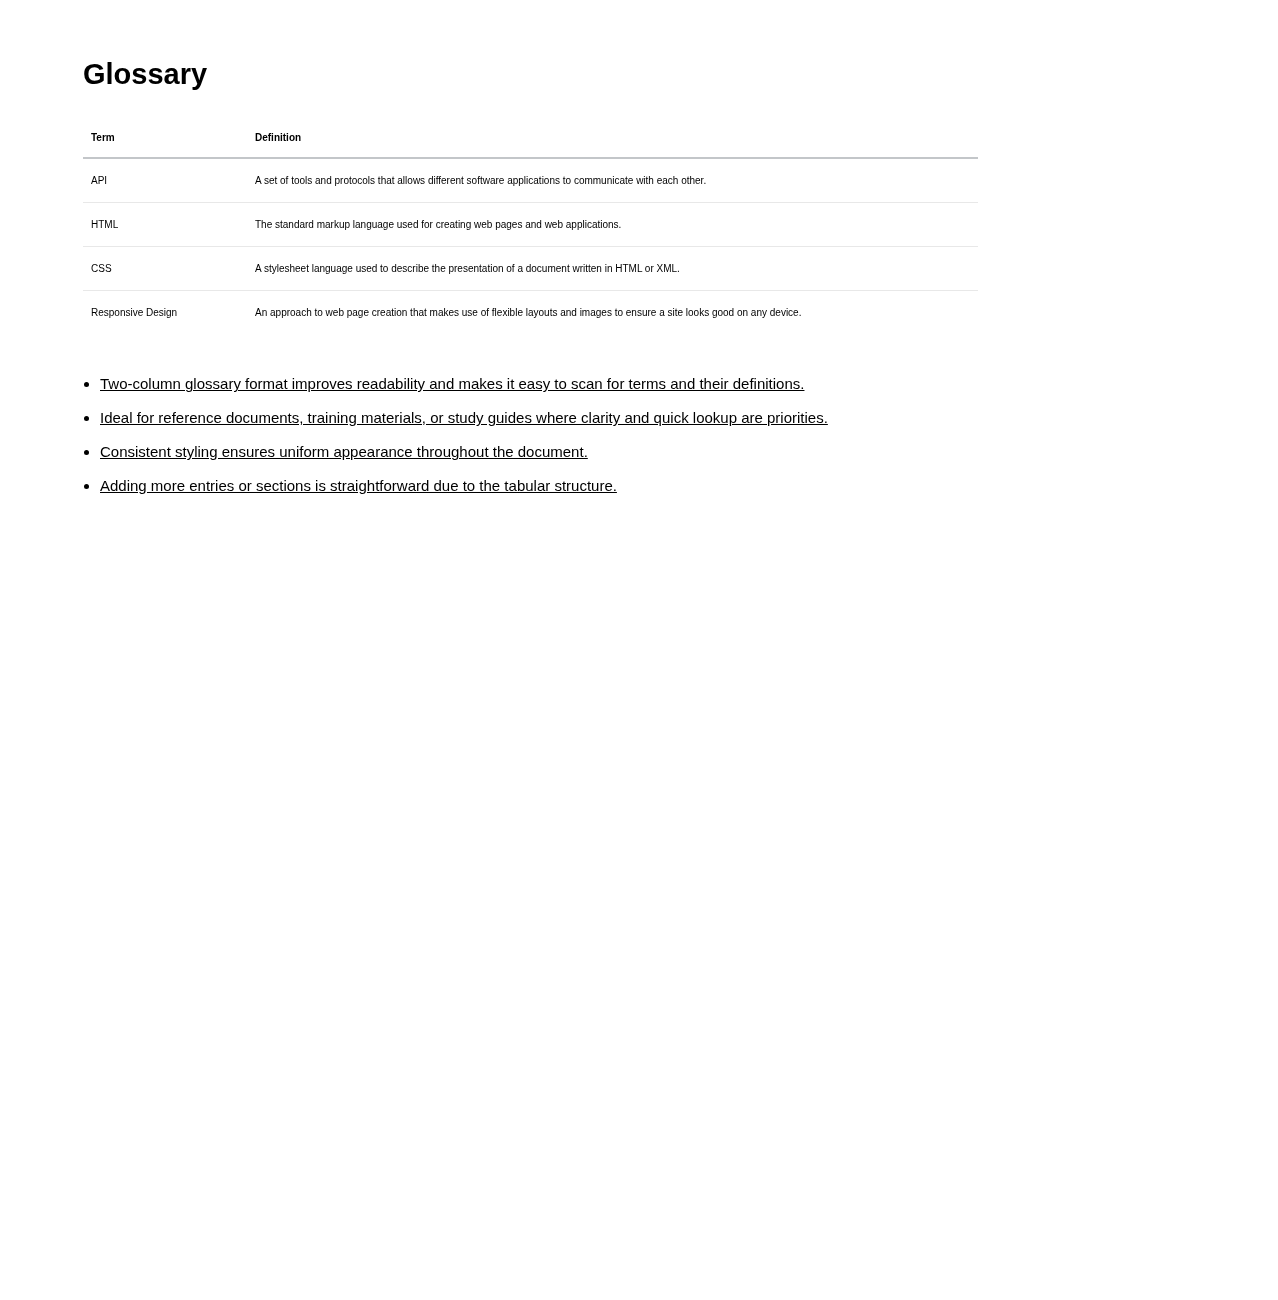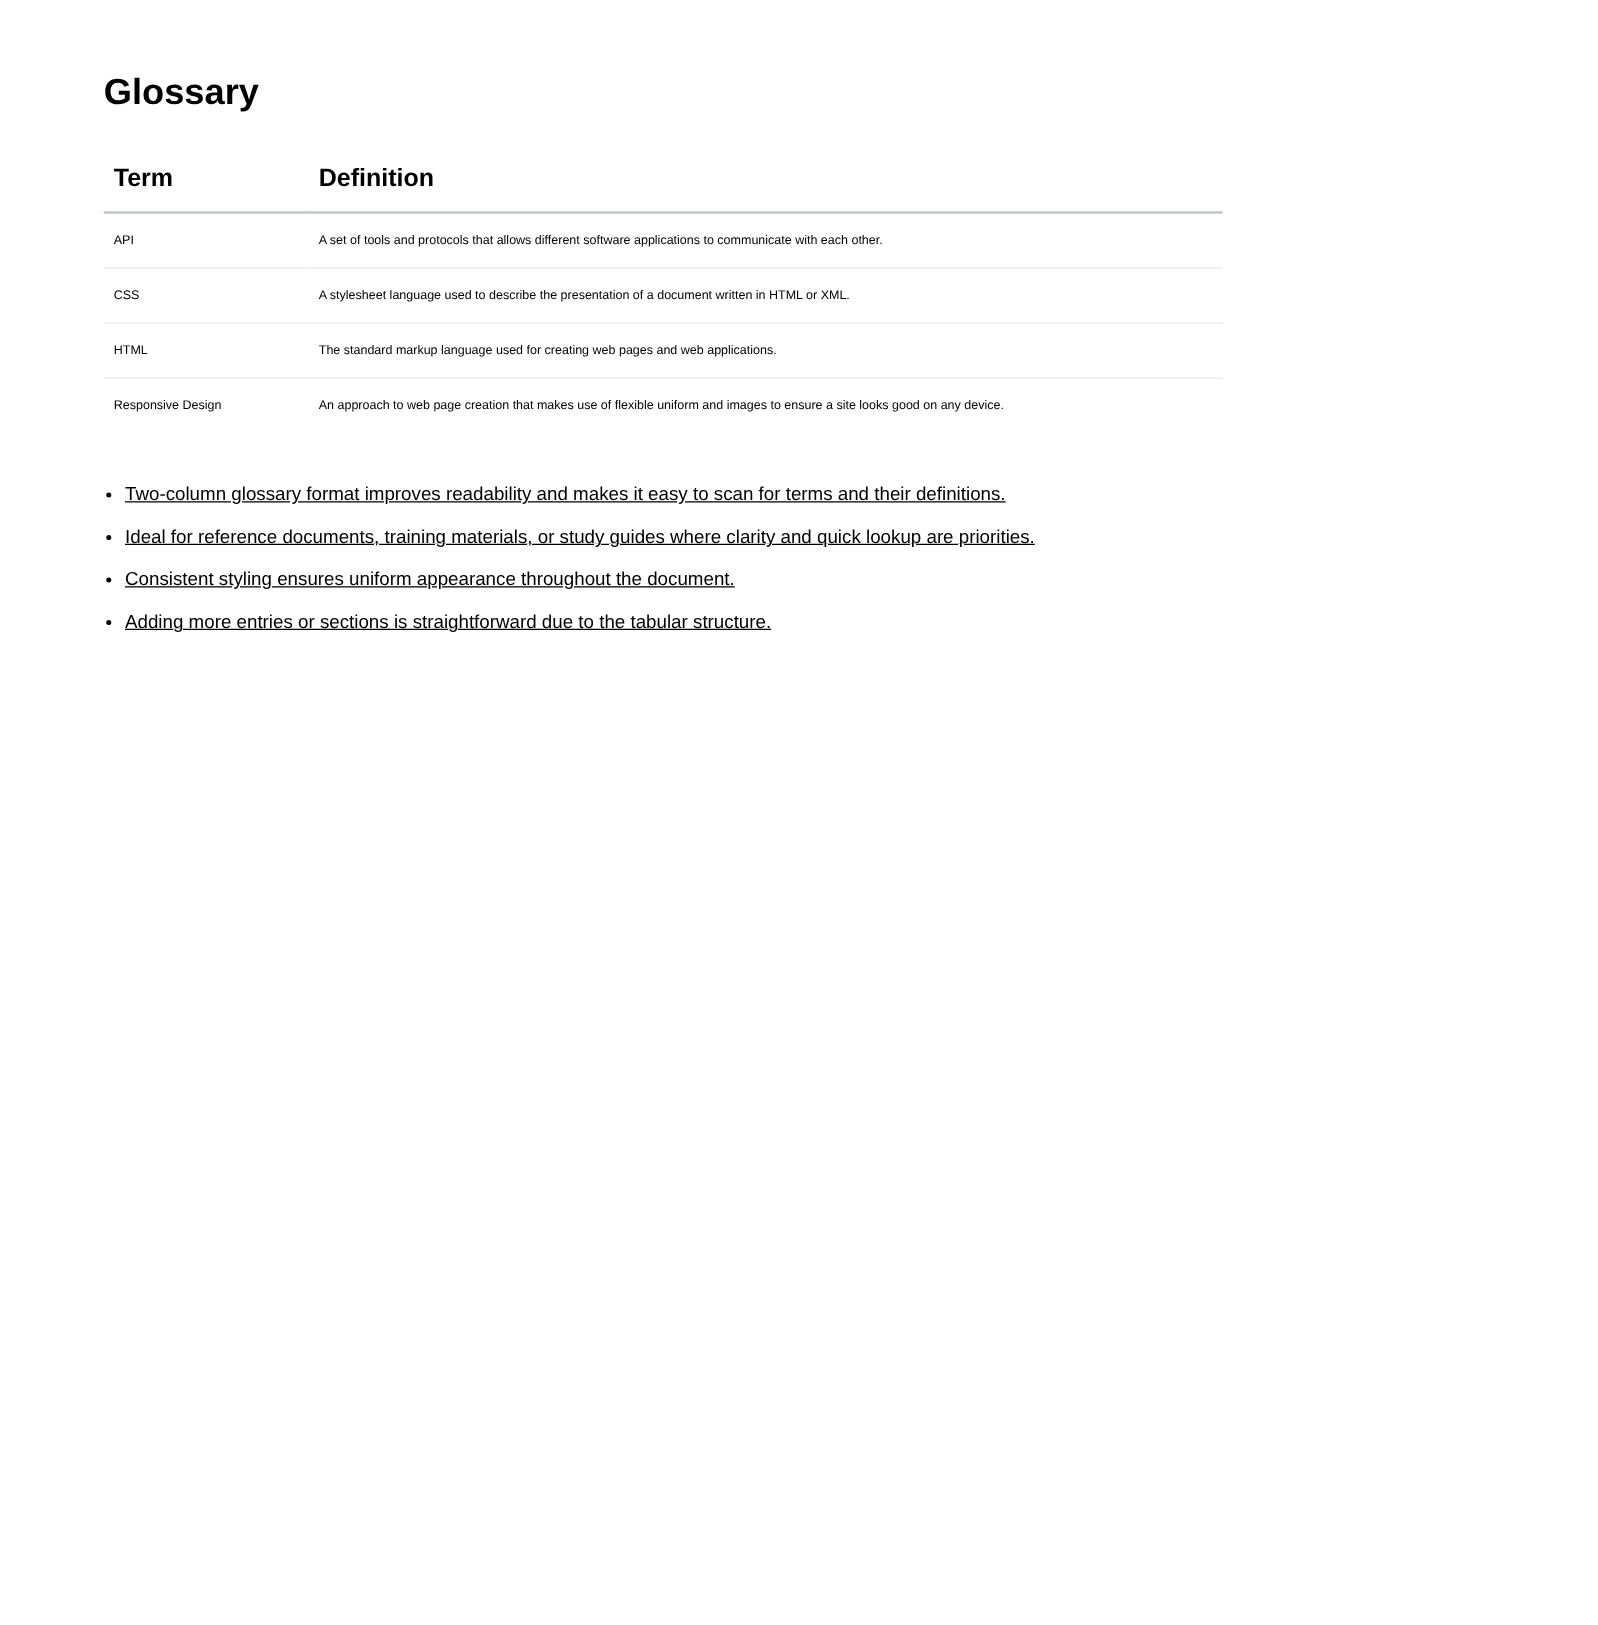--- a/index.html
+++ b/index.html
@@ -32,21 +32,21 @@
     color: var(--text);
   }
   table.glossary {
     width: 100%;
     border-collapse: collapse;
     table-layout: fixed;
   }
   table.glossary col.col-term { width: 164px; }
   table.glossary th {
     text-align: left;
-    font-size: 20px;
+    font-size: 10px;
     font-weight: bold;
     padding: 10px 8px 14px 8px;
     border-bottom: 2px solid var(--header-border);
     color: var(--text);
   }
   table.glossary td {
     font-size: 10px;
     padding: 13px 8px;
     vertical-align: middle;
     color: var(--text);
@@ -83,30 +83,30 @@
         <th>Term</th>
         <th>Definition</th>
       </tr>
     </thead>
     <tbody id="glossary-body">
         <tr>
           <td>API</td>
           <td>A set of tools and protocols that allows different software applications to communicate with each other.</td>
         </tr>
         <tr>
+          <td>HTML</td>
+          <td>The standard markup language used for creating web pages and web applications.</td>
+        </tr>
+        <tr>
           <td>CSS</td>
           <td>A stylesheet language used to describe the presentation of a document written in HTML or XML.</td>
         </tr>
         <tr>
-          <td>HTML</td>
-          <td>The standard markup language used for creating web pages and web applications.</td>
-        </tr>
-        <tr>
           <td>Responsive Design</td>
-          <td>An approach to web page creation that makes use of flexible uniform and images to ensure a site looks good on any device.</td>
+          <td>An approach to web page creation that makes use of flexible layouts and images to ensure a site looks good on any device.</td>
         </tr>
       </tbody>
   </table>
 
   <ul class="notes" id="notes-list">
       <li>Two-column glossary format improves readability and makes it easy to scan for terms and their definitions.</li>
       <li>Ideal for reference documents, training materials, or study guides where clarity and quick lookup are priorities.</li>
       <li>Consistent styling ensures uniform appearance throughout the document.</li>
       <li>Adding more entries or sections is straightforward due to the tabular structure.</li>
     </ul>

